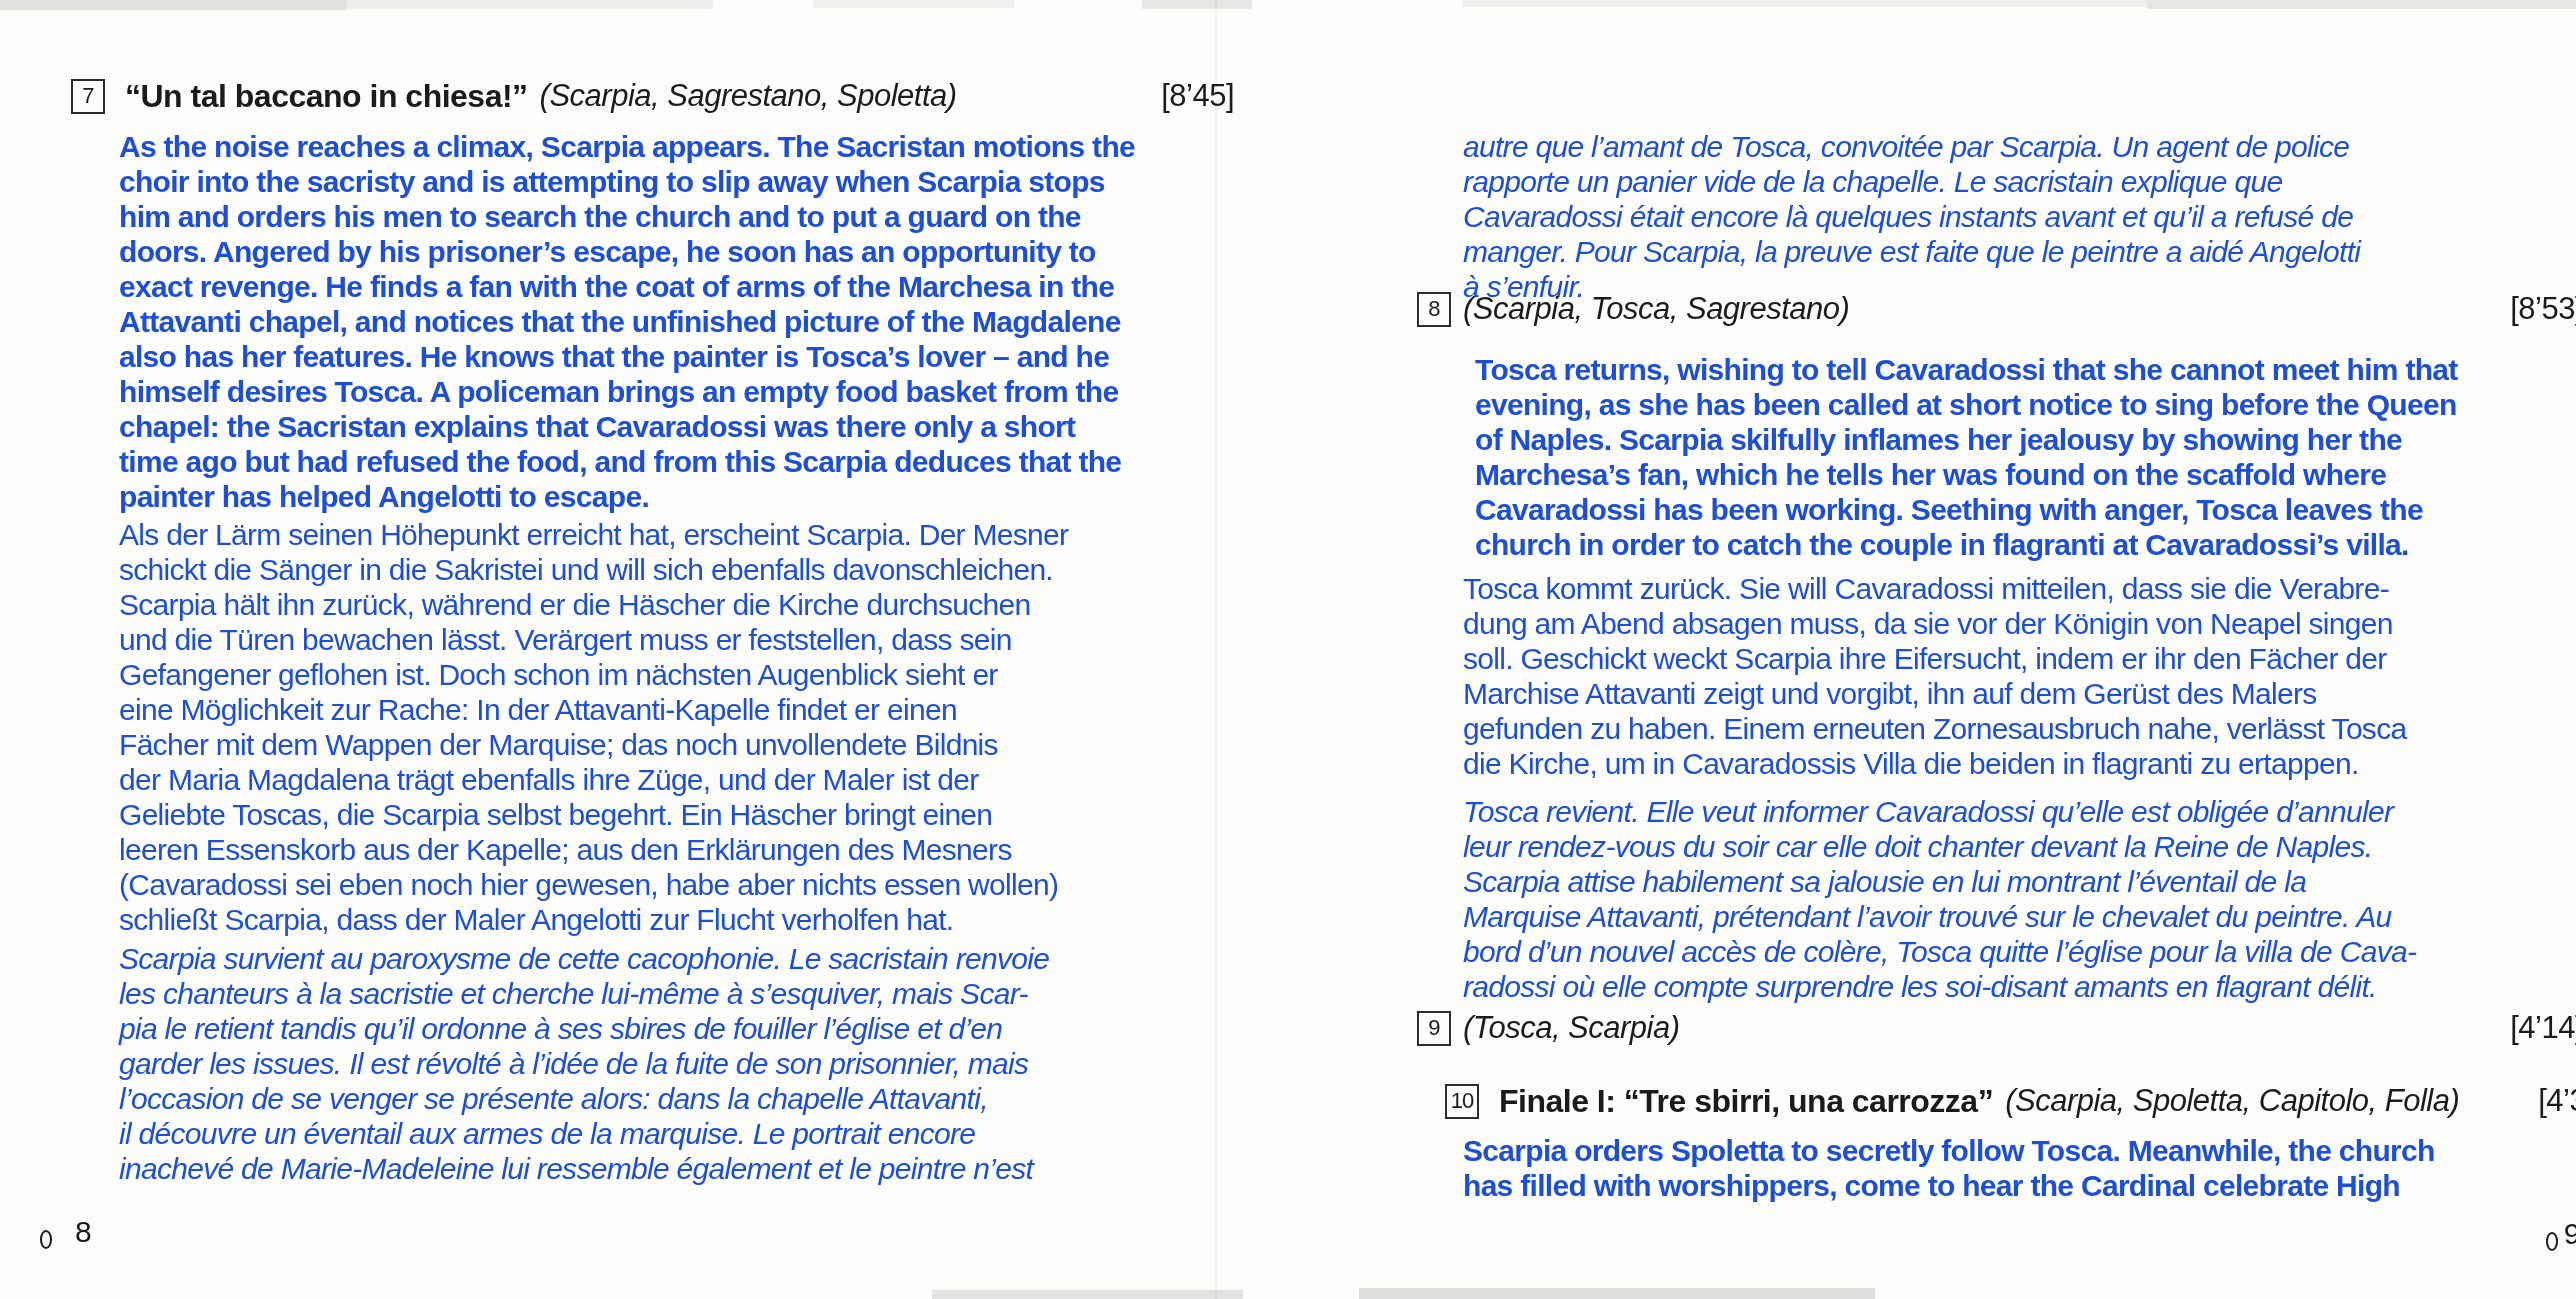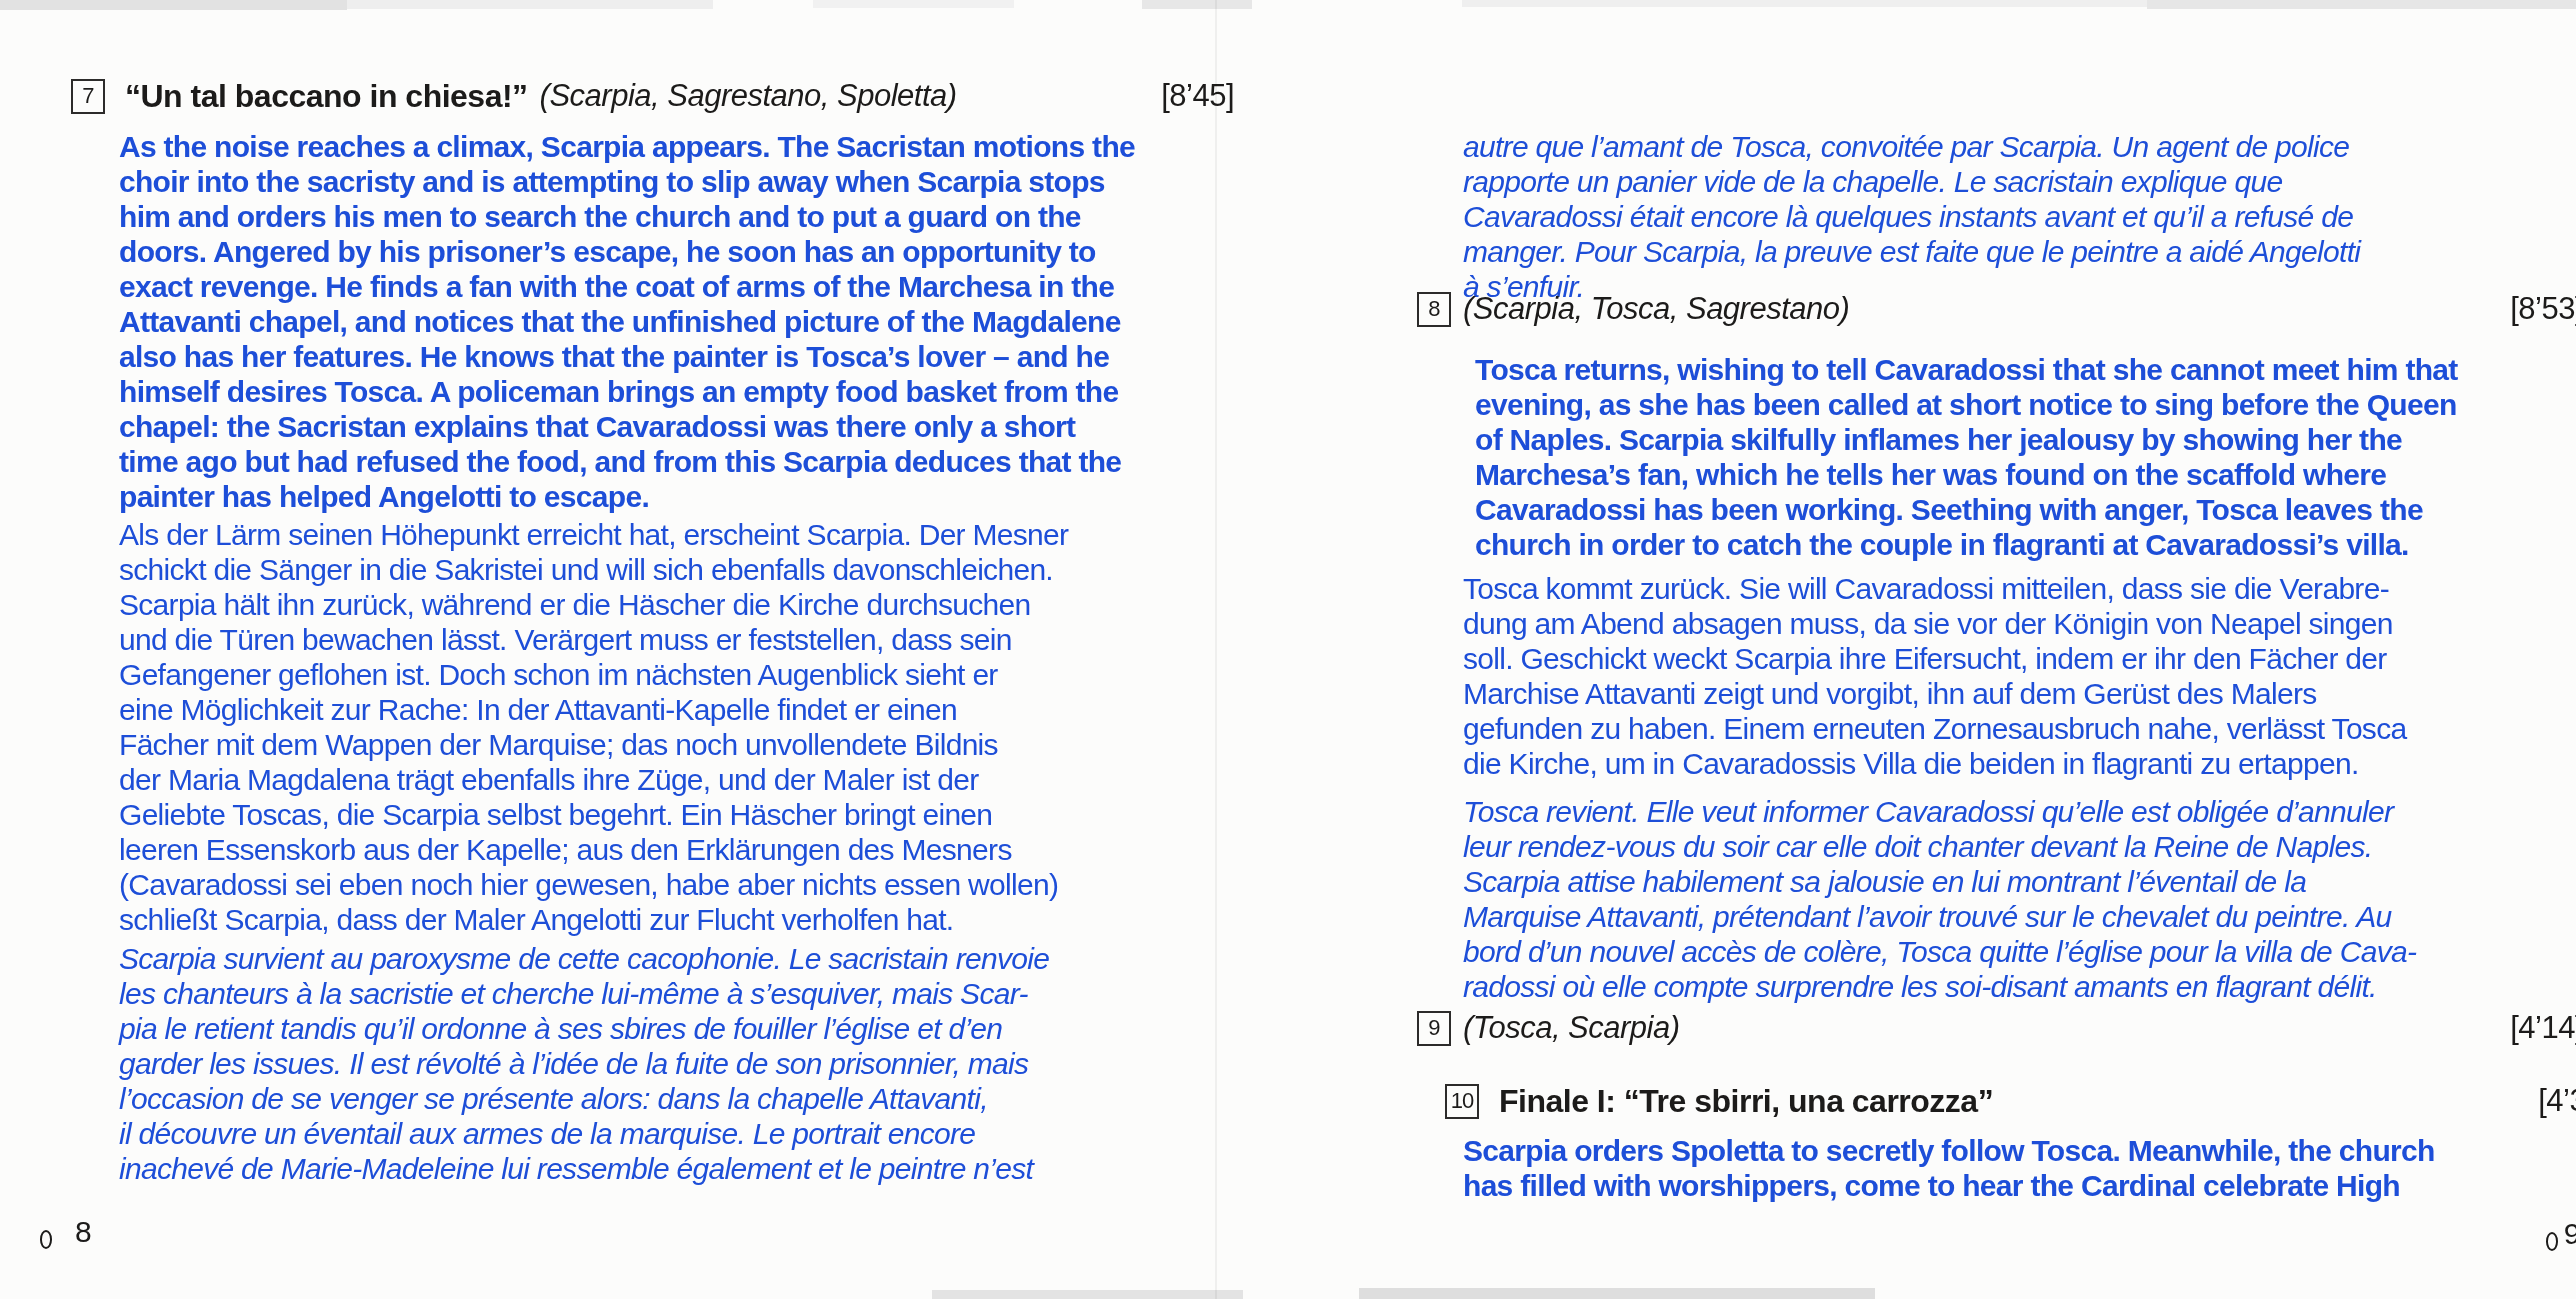--- a/index.html
+++ b/index.html
@@ -194,20 +194,21 @@
 
   <div class="heading" style="left:144px; top:1009px; width:1166px;">
     <span class="badge">9</span>
     <span class="h-cast">(Tosca, Scarpia)</span>
     <span class="h-dur">[4’14]</span>
   </div>
 
   <div class="heading" style="left:144px; top:1082px; width:1166px;padding-left:28px;">
     <span class="badge">10</span>
     <span class="h-title">Finale I: “Tre sbirri, una carrozza”</span>
+    <span class="h-cast">(Scarpia, Spoletta, Capitolo, Folla)</span>
     <span class="h-dur">[4’39]</span>
   </div>
 
   <div class="para en" style="left:190px; top:1133px;">Scarpia orders Spoletta to secretly follow Tosca. Meanwhile, the church
 has filled with worshippers, come to hear the Cardinal celebrate High</div>
 
   <div class="page-num" style="right:52px; top:1217px;">9</div>
 </div>
 
 

